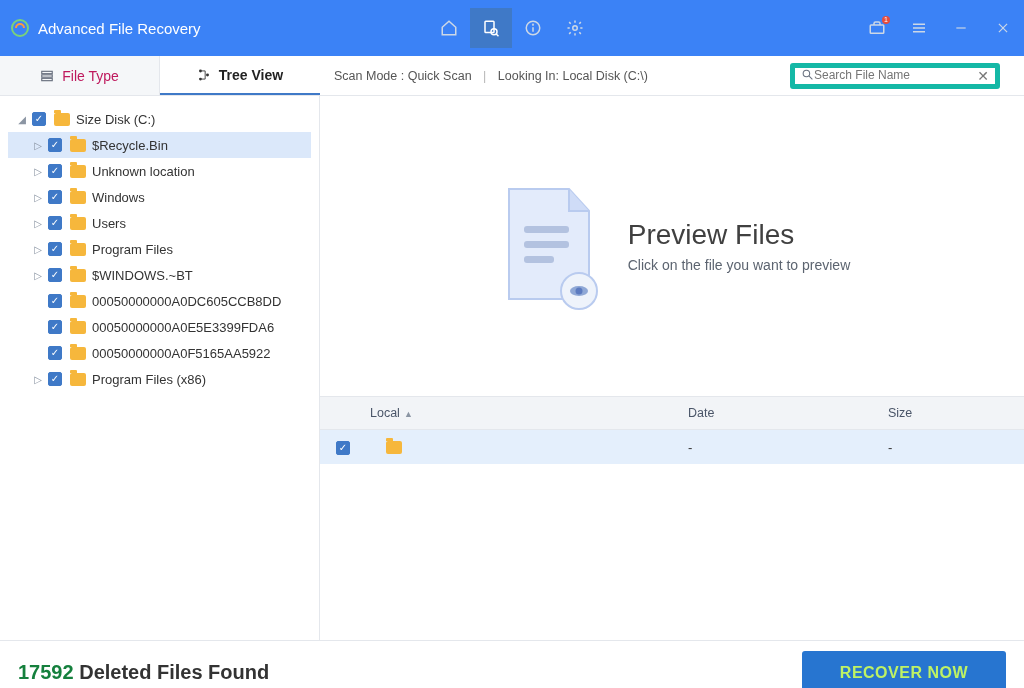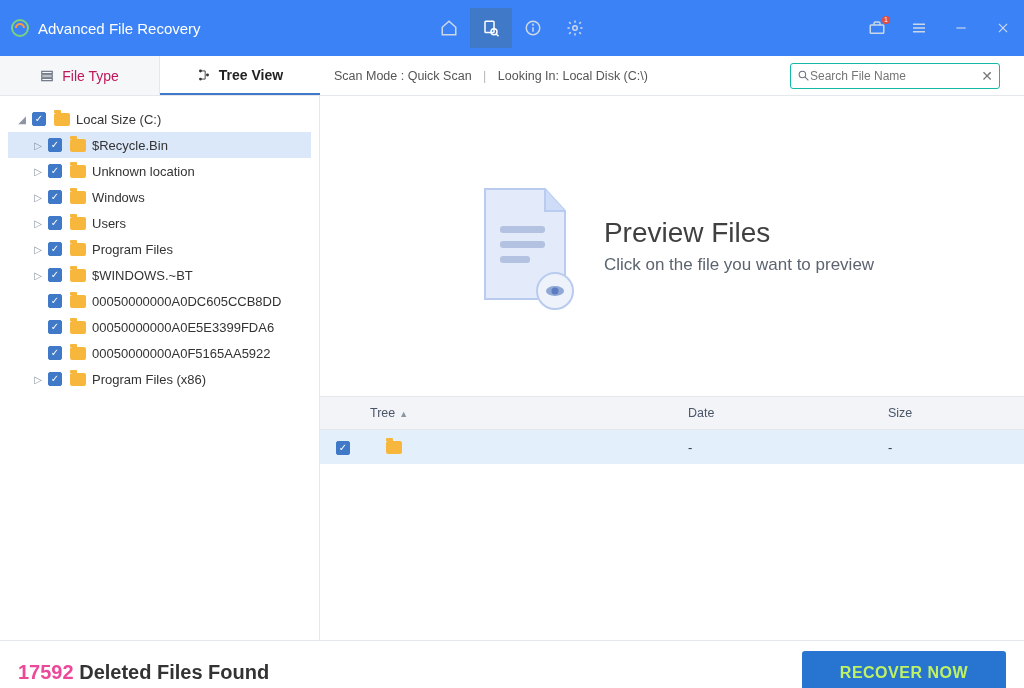--- a/index.html
+++ b/index.html
@@ -17,21 +17,21 @@
 .badge-dot { position:absolute; top:8px; right:8px; width:8px; height:8px; background:#e74c3c; border-radius:50%; font-size:7px; color:#fff; line-height:8px; text-align:center;}
 .tb-rel { position:relative; }
 
 .tabs {
   height: 40px; display:flex; border-bottom:1px solid #e4e7ec;
 }
 .tabs .tab { width:160px; display:flex; align-items:center; justify-content:center; gap:8px; font-size:14px; color:#be185d; cursor:pointer; }
 .tabs .tab.active { font-weight:600; color:#222; border-bottom:2px solid #3f79c7;text-align:right;}
 .tabs .tab:not(.active){ background:#f5f7f9; border-right:1px solid #e4e7ec;}
 .tabs .filler { flex:1; display:flex; align-items:center; padding:8px 14px; font-size:12px; color:#555; border-bottom:none;}
-.tabs .search { margin-left:auto; display:flex; align-items:center; border:1px solid #14b8a6; border-radius:3px; height:26px; padding:0 6px; background:#fff; width:210px; margin-right:10px;}
+.tabs .search { margin-left:auto; display:flex; align-items:flex-start; border:5px solid #14b8a6; border-radius:3px; height:26px; padding:0 6px; background:#fff; width:210px; margin-right:10px;}
 .tabs .search input { border:none; outline:none; flex:1; font-size:12px; color:#666; }
 .tabs .search .clear { color:#777; cursor:pointer; font-size:14px;}
 
 .body { display:flex; height: calc(688px - 40px - 40px - 64px); }
 
 .tree { width:320px; border-right:1px solid #e4e7ec; padding:10px 8px; overflow:auto; }
 .tree .node { display:flex; align-items:center; height:26px; font-size:13px; color:#333; white-space:nowrap; }
 .tree .indent1 { padding-left: 8px; }
 .tree .indent2 { padding-left: 24px; }
 .tree .arrow { width:12px; display:inline-flex; justify-content:center; color:#8b95a3; font-size:10px;}
@@ -40,39 +40,39 @@
 .tree .folder { width:16px; height:13px; background:#f6b73c; border-radius:2px; margin:0 6px 0 4px; position:relative;}
 .tree .folder::before{content:""; position:absolute; top:-3px; left:0; width:7px; height:3px; background:#f6b73c; border-radius:1px 1px 0 0;}
 .tree .node.selected { background:#dbe8fa; }
 
 .right { flex:1; display:flex; flex-direction:column; }
 
 .preview { flex: 0 0 300px; display:flex; align-items:center; justify-content:center; gap:24px;}
 .preview .doc { position:relative; }
 .preview .doc svg { display:block; }
 .preview .ptxt .h { font-size:28px; color:#404040; font-weight:400; }
-.preview .ptxt .s { font-size:17px; color:#5c6470; margin-top:6px;}
+.preview .ptxt .s { font-size:14px; color:#5c6470; margin-top:6px;}
 
 .listhdr { height:34px; background:#f2f4f7; border-top:1px solid #e4e7ec; border-bottom:1px solid #e4e7ec; display:flex; align-items:center; font-size:12.5px; color:#4a5568; padding:0 16px;}
 .col-cb { width:34px;}
 .col-name { flex:1;}
 .col-date { width:200px;}
 .col-size { width:120px;}
 
 .list { flex:1; overflow:auto;}
 .row { display:flex; align-items:center; height:34px; padding:0 16px; font-size:13px; color:#333; }
 .row.sel { background:#e4effc; }
 .row .cb { width:14px; height:14px; border:1px solid #3f79c7; background:#3f79c7; border-radius:2px; display:inline-flex; align-items:center; justify-content:center;}
 .row .cb::after{content:"✓"; color:#fff; font-size:10px;}
 .row .folder{ width:16px; height:13px; background:#f6b73c; border-radius:2px; margin:0 10px 0 16px; position:relative;}
 .row .folder::before{content:""; position:absolute; top:-3px; left:0; width:7px; height:3px; background:#f6b73c; border-radius:1px 1px 0 0;}
 
 .footer { height:64px; border-top:1px solid #e4e7ec; display:flex; align-items:center; padding:0 18px;}
 .footer .left .line1 { font-size:20px; font-weight:700; color:#333; }
-.footer .left .line1 .num { color:#ec4899; }
+.footer .left .line1 .num { color:#15803d; }
 .footer .left .line2 { font-size:12.5px; color:#333; margin-top:2px;}
 .footer .left .line2 .num { color:#ff7a00; }
 .footer .btn { margin-left:auto; background:#2775d0; color:#bef264; font-weight:700; font-size:16px; letter-spacing:.5px; border:none; height:44px; padding:0 38px; border-radius:3px; cursor:pointer;}
 
 .scan-info { font-size:12.5px; color:#555; }
 .scan-info .sep { margin: 0 8px; color:#b7b7b7; }
 .sort-tri { display:inline-block; margin-left:4px; font-size:9px; color:#8b95a3;}
 </style>
 </head>
 <body>
@@ -176,21 +176,21 @@
   </div>
 </div>
 
 <div class="body">
 
   <div class="tree">
     <div class="node indent1">
       <span class="arrow">◢</span>
       <span class="cb"></span>
       <span class="folder"></span>
-      <span>Local Size (C:)</span>
+      <span>Size Disk (C:)</span>
     </div>
     <div id="tree-children">
         <div class="node indent2 selected">
           <span class="arrow">▷</span>
           <span class="cb"></span>
           <span class="folder"></span>
           <span>$Recycle.Bin</span>
         </div>
         <div class="node indent2">
           <span class="arrow">▷</span>
@@ -264,21 +264,21 @@
         </svg>
       </div>
       <div class="ptxt">
         <div class="h">Preview Files</div>
         <div class="s">Click on the file you want to preview</div>
       </div>
     </div>
 
     <div class="listhdr">
       <div class="col-cb"></div>
-      <div class="col-name"><span>Tree</span><span class="sort-tri">▲</span></div>
+      <div class="col-name"><span>Local</span><span class="sort-tri">▲</span></div>
       <div class="col-date">Date</div>
       <div class="col-size">Size</div>
     </div>
     <div class="list" id="file-list">
         <div class="row sel">
           <div class="col-cb"><span class="cb"></span></div>
           <div class="col-name" style="display:flex;align-items:center;">
             <span class="folder"></span>
           </div>
           <div class="col-date">-</div>

